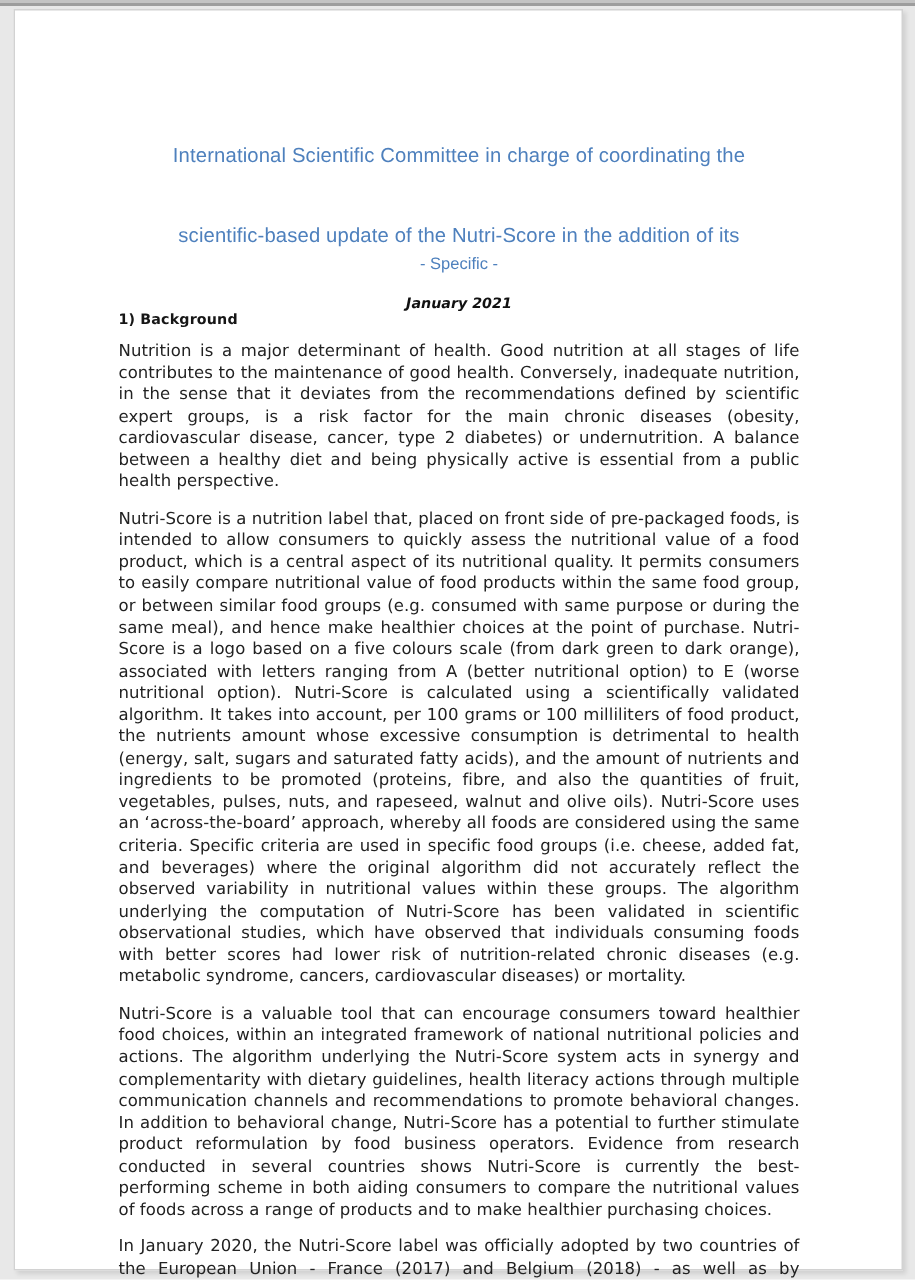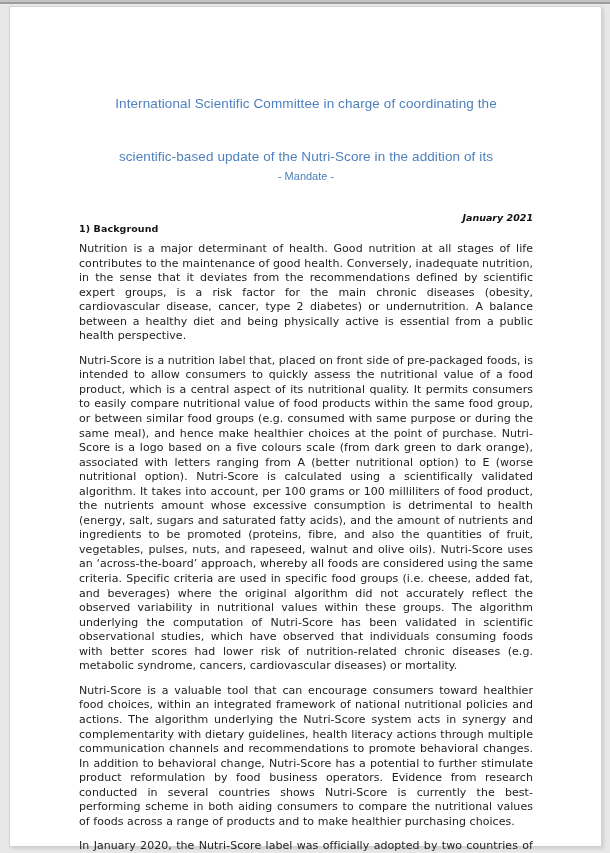--- a/index.html
+++ b/index.html
@@ -43,22 +43,22 @@
   }
   .title-line { display: block; margin-top: 32px; }
   .subtitle {
     margin-top: 3px;
     text-align: center;
     font-family: "Liberation Sans", sans-serif;
     font-size: 11px;
     color: #4e80bd;
   }
   .doc-date {
-    margin-top: 30px;
-    text-align: right;
+    margin-top: 15px;
+    text-align: center;
     font-size: 9.5px;
     font-weight: bold;
     font-style: italic;
     color: #111111;
   }
   .section-heading {
     font-size: 9.5px;
     font-weight: bold;
     color: #161616;
     letter-spacing: 0.1px;
@@ -79,21 +79,21 @@
 <div class="top-edge"></div>
 
 <div class="page">
   <div class="content">
 
     <h1 class="doc-title">
       <span class="title-line">International Scientific Committee in charge of coordinating the</span>
       <span class="title-line">scientific-based update of the Nutri-Score in the addition of its</span>
     </h1>
 
-    <div class="subtitle">- Mandate -</div>
+    <div class="subtitle">- Specific -</div>
 
     <div class="doc-date">January 2021</div>
 
     <h2 class="section-heading">1) Background</h2>
 
     <p class="body-para">Nutrition is a major determinant of health. Good nutrition at all stages of life contributes to the maintenance of good health. Conversely, inadequate nutrition, in the sense that it deviates from the recommendations defined by scientific expert groups, is a risk factor for the main chronic diseases (obesity, cardiovascular disease, cancer, type 2 diabetes) or undernutrition. A balance between a healthy diet and being physically active is essential from a public health perspective.</p>
 
     <p class="body-para">Nutri-Score is a nutrition label that, placed on front side of pre-packaged foods, is intended to allow consumers to quickly assess the nutritional value of a food product, which is a central aspect of its nutritional quality. It permits consumers to easily compare nutritional value of food products within the same food group, or between similar food groups (e.g. consumed with same purpose or during the same meal), and hence make healthier choices at the point of purchase. Nutri-Score is a logo based on a five colours scale (from dark green to dark orange), associated with letters ranging from A (better nutritional option) to E (worse nutritional option). Nutri-Score is calculated using a scientifically validated algorithm. It takes into account, per 100 grams or 100 milliliters of food product, the nutrients amount whose excessive consumption is detrimental to health (energy, salt, sugars and saturated fatty acids), and the amount of nutrients and ingredients to be promoted (proteins, fibre, and also the quantities of fruit, vegetables, pulses, nuts, and rapeseed, walnut and olive oils). Nutri-Score uses an ‘across-the-board’ approach, whereby all foods are considered using the same criteria. Specific criteria are used in specific food groups (i.e. cheese, added fat, and beverages) where the original algorithm did not accurately reflect the observed variability in nutritional values within these groups. The algorithm underlying the computation of Nutri-Score has been validated in scientific observational studies, which have observed that individuals consuming foods with better scores had lower risk of nutrition-related chronic diseases (e.g. metabolic syndrome, cancers, cardiovascular diseases) or mortality.</p>
 
     <p class="body-para">Nutri-Score is a valuable tool that can encourage consumers toward healthier food choices, within an integrated framework of national nutritional policies and actions. The algorithm underlying the Nutri-Score system acts in synergy and complementarity with dietary guidelines, health literacy actions through multiple communication channels and recommendations to promote behavioral changes. In addition to behavioral change, Nutri-Score has a potential to further stimulate product reformulation by food business operators. Evidence from research conducted in several countries shows Nutri-Score is currently the best-performing scheme in both aiding consumers to compare the nutritional values of foods across a range of products and to make healthier purchasing choices.</p>

